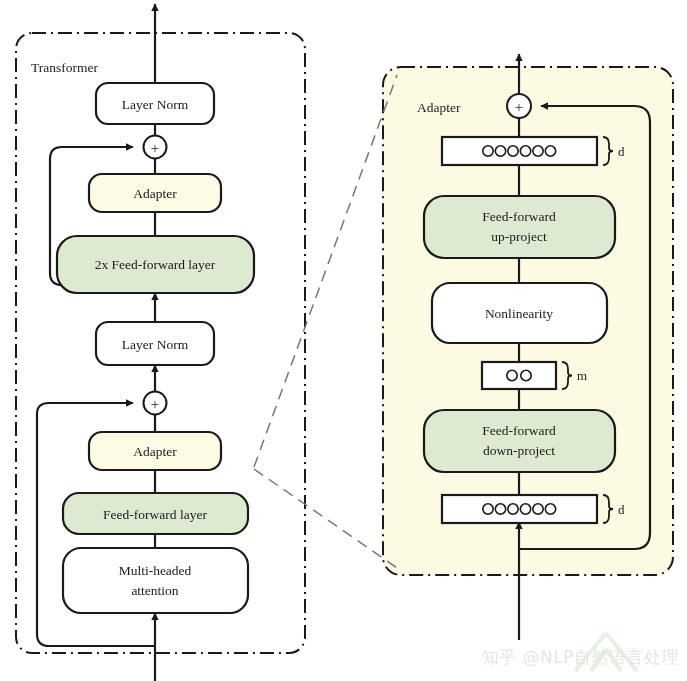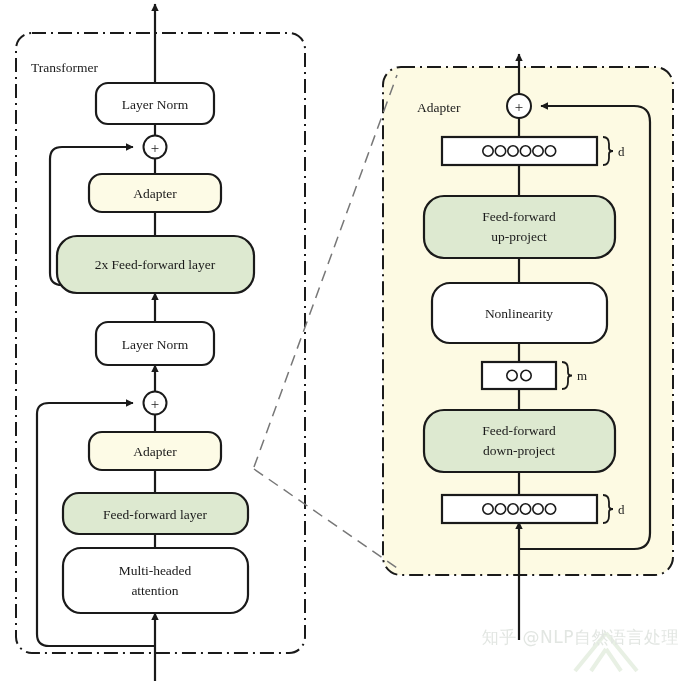--- a/index.html
+++ b/index.html
@@ -4,21 +4,21 @@
 <style>
   html,body{margin:0;padding:0;background:#ffffff;}
   body{width:687px;height:681px;position:relative;overflow:hidden;
        font-family:"Liberation Serif","DejaVu Serif",serif;color:#1a1a1a;}
   #stage{position:absolute;inset:0;width:687px;height:681px;}
   svg.layer{position:absolute;left:0;top:0;width:687px;height:681px;}
   .lbl{font-family:"Liberation Serif","DejaVu Serif",serif;fill:#1a1a1a;}
   .boxtext{font-size:13.5px;}
   .paneltitle{font-size:13.5px;}
   .dimlabel{font-size:13px;}
-  .wm{position:absolute;right:8px;bottom:32px;font-size:17px;color:#e2e6e2;
+  .wm{position:absolute;right:8px;bottom:12px;font-size:17px;color:#e2e6e2;
       letter-spacing:.5px;font-family:"DejaVu Sans","Liberation Sans",sans-serif;
       white-space:nowrap;pointer-events:none;}
   .wmmark{position:absolute;right:46px;bottom:6px;width:70px;height:46px;
           pointer-events:none;}
 </style>
 </head>
 <body>
 
 <div id="stage">
 

